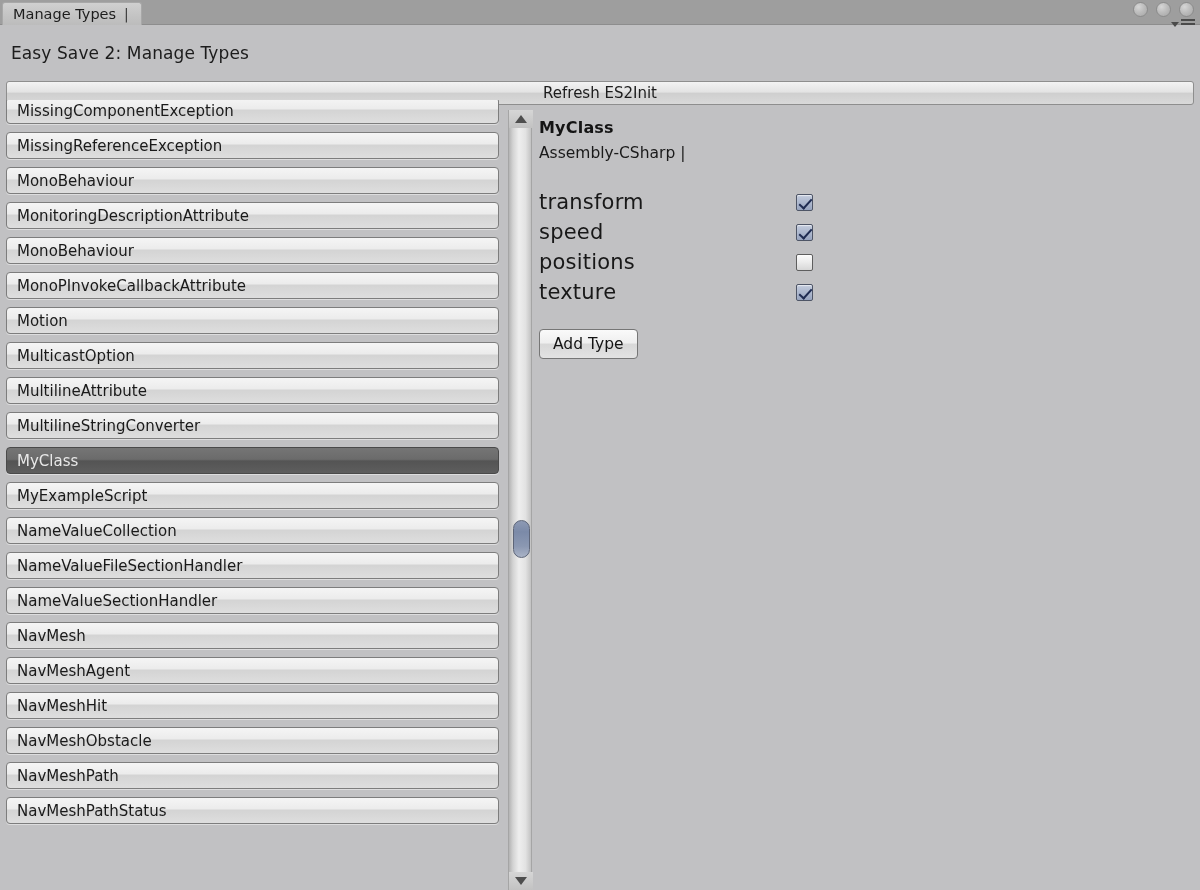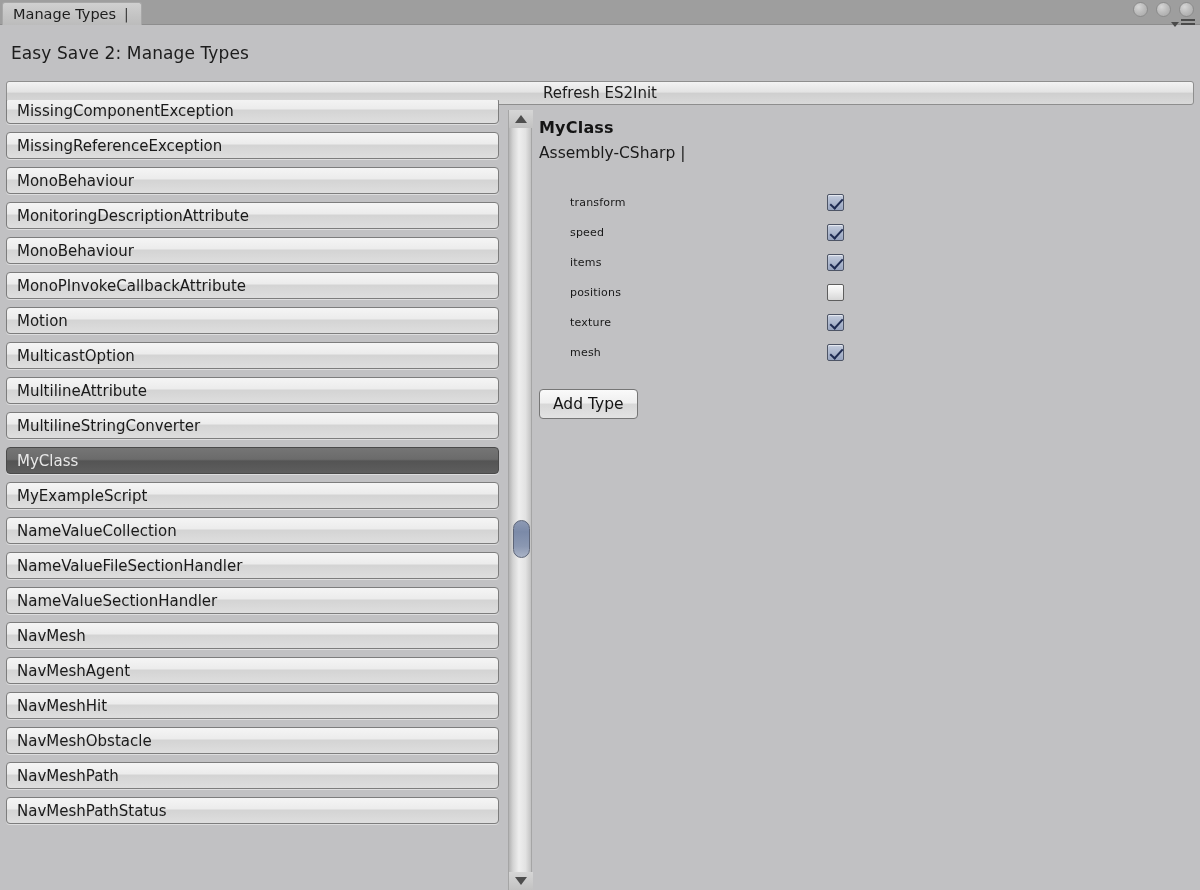--- a/index.html
+++ b/index.html
@@ -218,24 +218,23 @@
     color: #1a1a1a;
     margin-bottom: 25px;
   }
   .field-row {
     display: flex;
     align-items: center;
     height: 30px;
   }
   .field-label {
     width: 257px;
-    font-size: 11px;
+    font-size: 21px;
     color: #181818;
     letter-spacing: 0.2px;
-    margin-left: 31px;
   }
   .checkbox {
     width: 17px; height: 17px;
     border: 1px solid #5e5e5e;
     border-radius: 2px;
     position: relative;
     background: linear-gradient(to bottom, #fbfbfb 0%, #ededed 45%, #d7d7d7 100%);
     cursor: pointer;
     box-shadow: inset 0 1px 1px rgba(255,255,255,0.6);
   }
@@ -387,35 +386,27 @@
     <div id="field-list">
         <div class="field-row">
           <div class="field-label">transform</div>
           <div class="checkbox checked"></div>
         </div>
         <div class="field-row">
           <div class="field-label">speed</div>
           <div class="checkbox checked"></div>
         </div>
         <div class="field-row">
-          <div class="field-label">items</div>
-          <div class="checkbox checked"></div>
-        </div>
-        <div class="field-row">
           <div class="field-label">positions</div>
           <div class="checkbox"></div>
         </div>
         <div class="field-row">
           <div class="field-label">texture</div>
           <div class="checkbox checked"></div>
         </div>
-        <div class="field-row">
-          <div class="field-label">mesh</div>
-          <div class="checkbox checked"></div>
-        </div>
       </div>
 
     <div class="add-type-btn">
       <span>Add Type</span>
     </div>
   </div>
 
 </div>
 
 </body></html>

